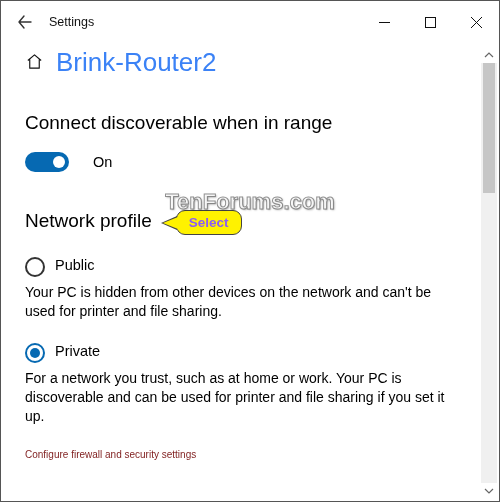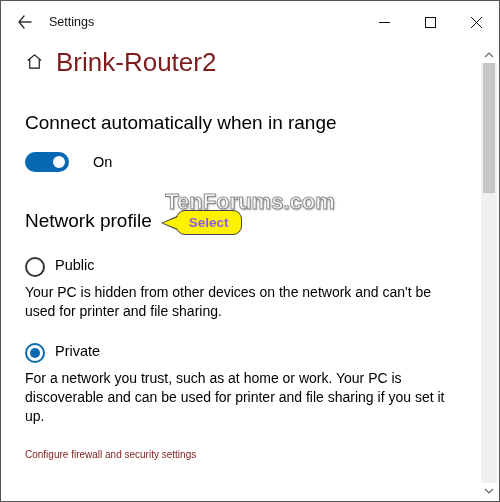--- a/index.html
+++ b/index.html
@@ -57,21 +57,21 @@
     .page-title-row {
       display: flex;
       align-items: center;
       gap: 12px;
       padding-top: 4px;
     }
     .home-icon { flex: 0 0 auto; }
     .page-title {
       font-size: 26px;
       font-weight: 400;
-      color: #7f1d1d;
+      color: #3b82f6;
     }
     .section-heading {
       font-size: 19px;
       font-weight: 400;
       color: #000;
       margin-top: 34px;
     }
     .toggle-row {
       display: flex;
       align-items: center;
@@ -250,21 +250,21 @@
 <div class="content">
   <div class="page-title-row">
     <span class="home-icon">
       <svg width="19" height="19" viewBox="0 0 20 20">
         <path d="M3 9 L10 3 L17 9 M5 8 V17 H15 V8" stroke="#111" stroke-width="1.2" fill="none" stroke-linejoin="round"></path>
       </svg>
     </span>
     <div class="page-title">Brink-Router2</div>
   </div>
 
-  <div class="section-heading">Connect automatically when in range</div>
+  <div class="section-heading">Connect discoverable when in range</div>
 
   <div class="toggle-row">
     <div class="toggle">
       <div class="toggle-knob"></div>
     </div>
     <div class="toggle-label">On</div>
   </div>
 
   <div class="np-row">
     <div class="np-heading">Network profile</div>

